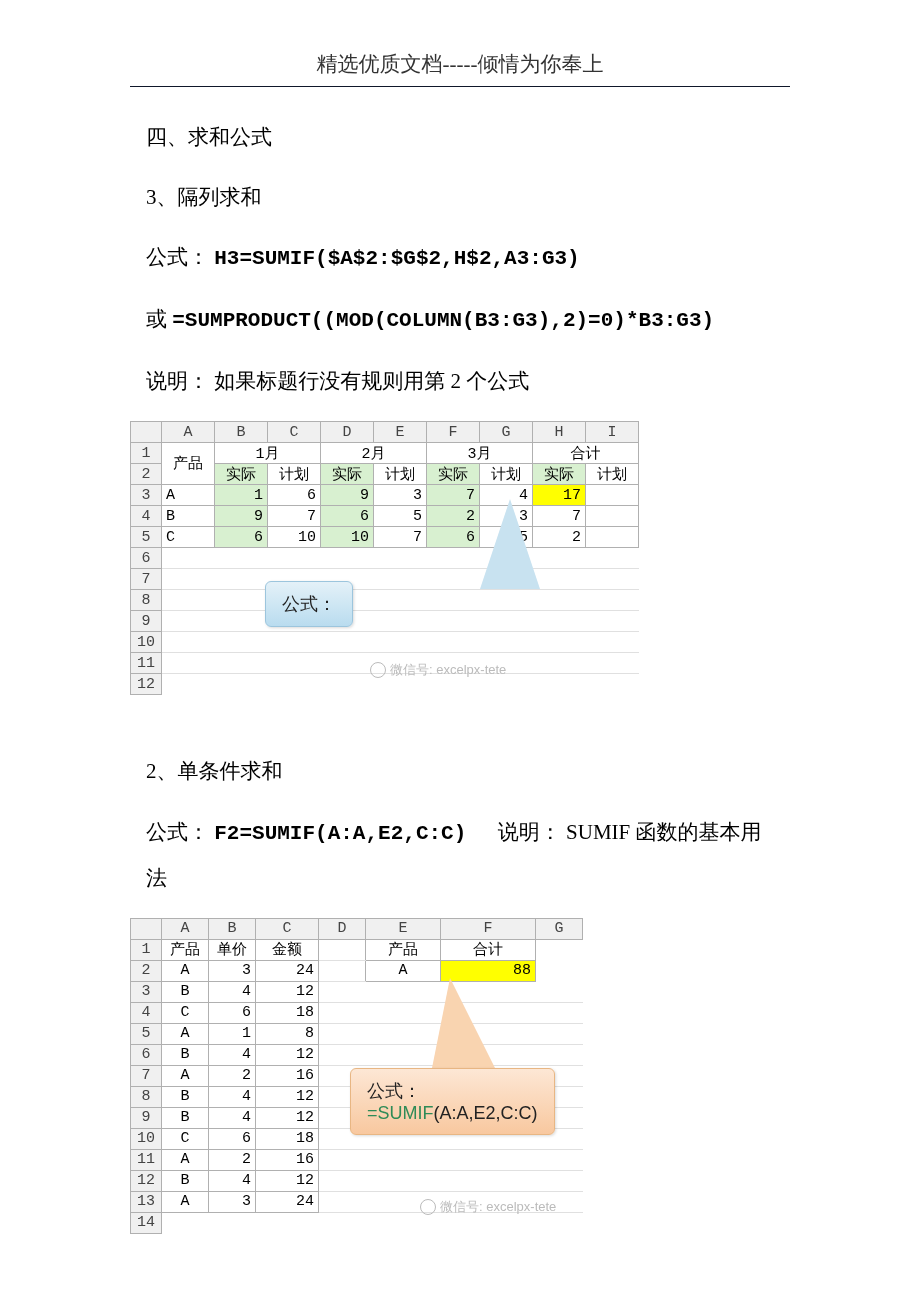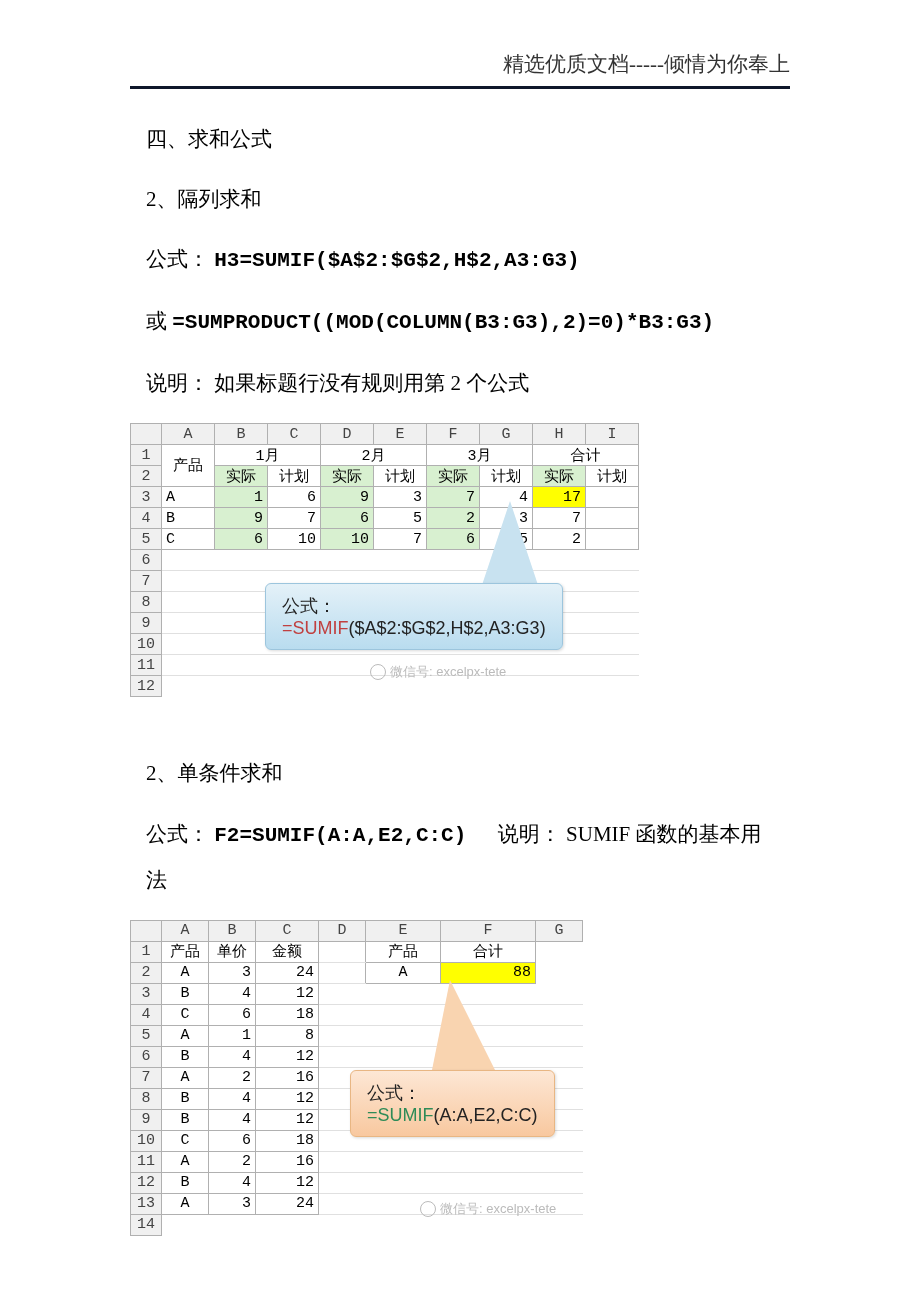--- a/index.html
+++ b/index.html
@@ -6,25 +6,25 @@
     margin: 0;
     padding: 0;
     font-family: "SimSun", "宋体", serif;
     background: #fff;
     width: 920px;
   }
   .page {
     padding: 50px 130px 30px 130px;
   }
   .top-header {
-    text-align: right;
+    text-align: center;
     font-size: 21px;
     color: #333;
     padding-bottom: 8px;
-    border-bottom: 3px solid #0f172a;
+    border-bottom: 1px solid #0f172a;
     margin-bottom: 28px;
     font-family: "SimSun", serif;
   }
   .para {
     font-size: 21px;
     line-height: 2.1;
     color: #000;
     margin: 16px;
     font-family: "SimSun", "宋体", serif;
   }
@@ -165,21 +165,21 @@
   }
 </style>
 </head>
 <body>
 
 <div class="page">
   <div class="top-header">精选优质文档-----倾情为你奉上</div>
 
   <p class="para">四、求和公式</p>
 
-  <p class="para">2、隔列求和</p>
+  <p class="para">3、隔列求和</p>
 
   <p class="para">
     <span>公式：</span>
     <span class="mono">H3=SUMIF($A$2:$G$2,H$2,A3:G3)</span>
   </p>
 
   <p class="para">
     <span>或</span>
     <span class="mono">=SUMPRODUCT((MOD(COLUMN(B3:G3),2)=0)*B3:G3)</span>
   </p>
@@ -285,23 +285,20 @@
           </tr>
       <tr>
             <th class="rowhdr">12</th>
             <td colspan="9" style="border:none;"></td>
           </tr>
     </tbody>
       </table>
     <div class="pointer-blue" style="left:350px; top:78px;"></div>
     <div class="callout-blue" style="left:135px; top:160px;">
       <div>公式：</div>
-      <div>
-        <span class="fn">=SUMIF</span><span>($A$2:$G$2,H$2,A3:G3)</span>
-      </div>
     </div>
     <div class="watermark" style="left:240px; top:240px;">
       <span class="wechat-ico"></span>
       <span>微信号: excelpx-tete</span>
     </div>
   </div>
 
   <p class="para">2、单条件求和</p>
 
   <p class="para">

